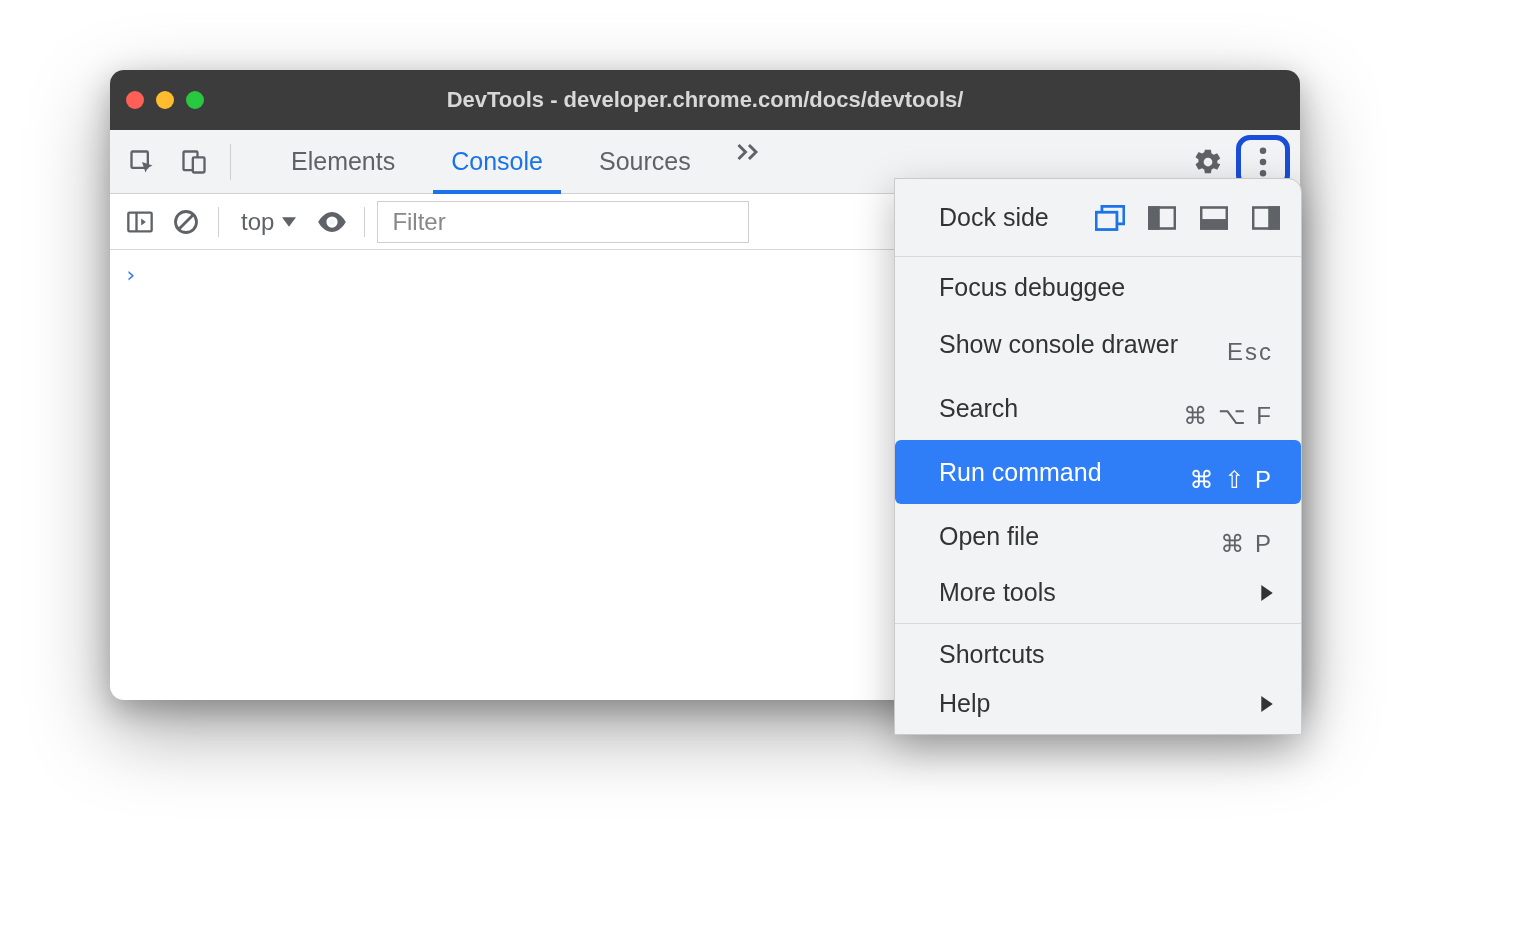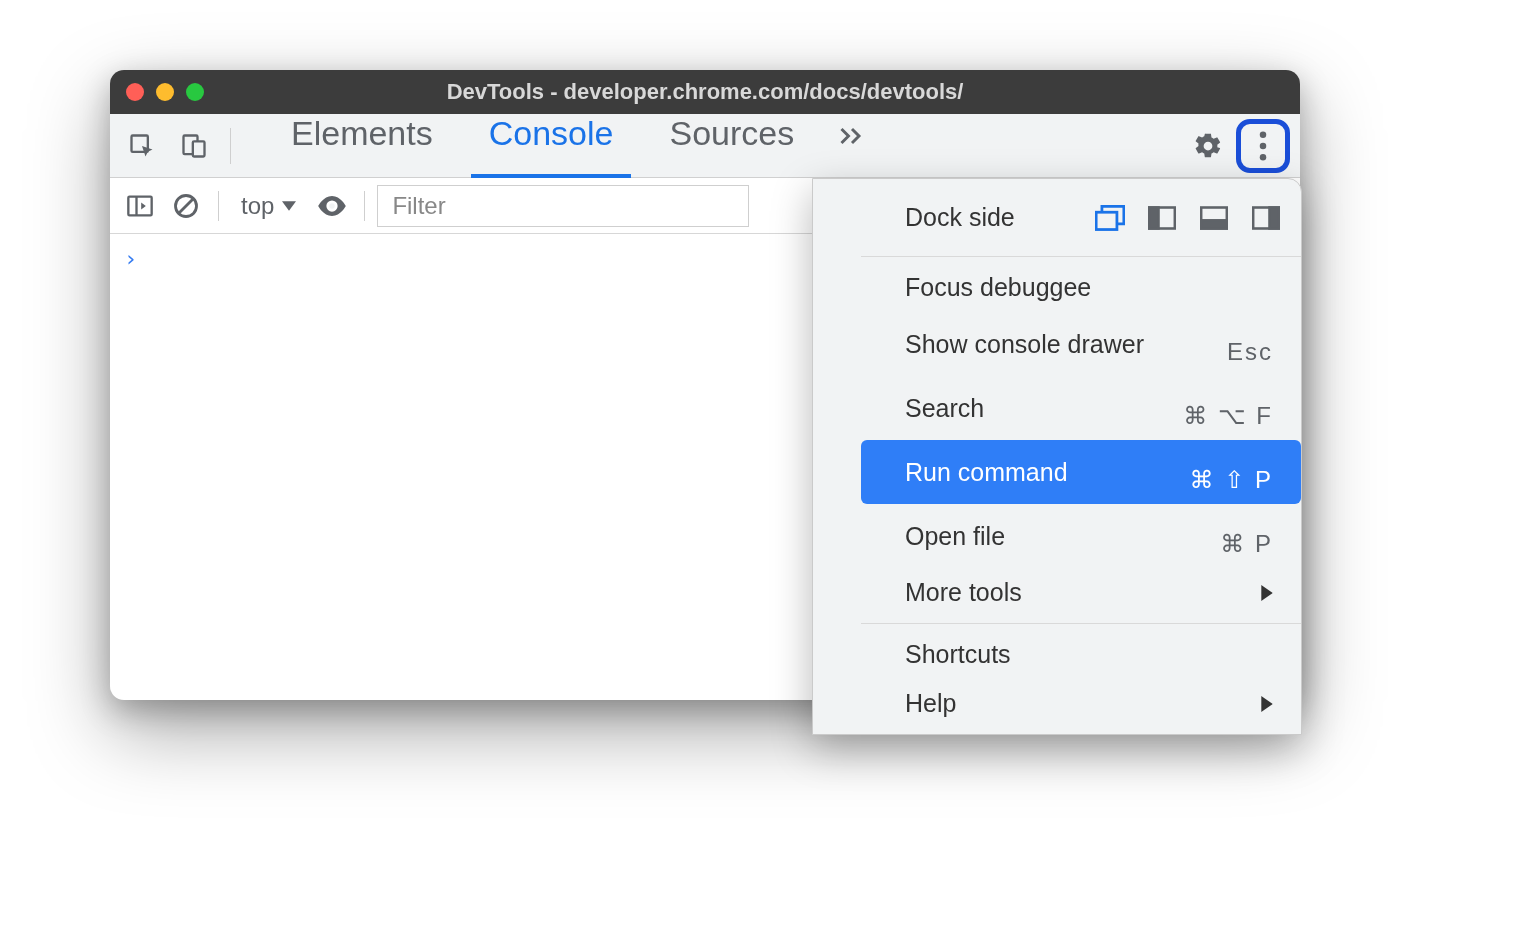--- a/index.html
+++ b/index.html
@@ -16,21 +16,21 @@
     left: 110px;
     top: 70px;
     width: 1190px;
     height: 630px;
     background: #fff;
     border-radius: 14px;
     box-shadow: 0 30px 80px rgba(0,0,0,0.35), 0 10px 30px rgba(0,0,0,0.25);
     overflow: visible;
   }
   .titlebar {
-    height: 44px;
+    height: 60px;
     background: #3c3c3c;
     border-radius: 14px 14px 0 0;
     display: flex;
     align-items: center;
     padding: 0 16px;
     position: relative;
   }
   .traffic-lights {
     display: flex;
     gap: 12px;
@@ -64,23 +64,23 @@
     width: 44px; height: 44px;
     display: flex; align-items: center; justify-content: center;
     color: #5f6368;
     cursor: pointer;
   }
   .divider {
     width: 1px; height: 36px; background: #cfcfcf; margin: 0 6px;
   }
   .tabs { display: flex; align-items: stretch; height: 100%; margin-left: 18px; }
   .tab {
-    display: flex; align-items: flex-start;
+    display: flex; align-items: center;
     padding: 0 28px;
-    font-size: 34px;
+    font-size: 25px;
     color: #5f6368;
     cursor: pointer;
     position: relative;
   }
   .tab.active {
     color: #1a73e8;
   }
   .tab.active::after {
     content: "";
     position: absolute;
@@ -136,29 +136,28 @@
     padding: 12px 14px;
     font-family: Menlo, Consolas, monospace;
     font-size: 22px;
     color: #367cf1;
   }
 
   .menu {
     position: absolute;
     top: 108px;
     right: -2px;
-    width: 490px;
+    width: 408px;
     background: #f1f3f4;
     border: 1px solid #cacaca;
     border-radius: 0 14px 0 0;
     box-shadow: 0 14px 40px rgba(0,0,0,0.28);
     overflow: hidden;
     font-size: 25px;
     color: #333;
-    padding-left: 48px;
   }
   .menu-section {
     border-bottom: 1px solid #d9d9d9;
     padding: 6px 0;
   }
   .menu-section:last-child { border-bottom: none; }
   .menu-item {
     display: flex;
     align-items: center;
     padding: 10px 28px 10px 44px;

